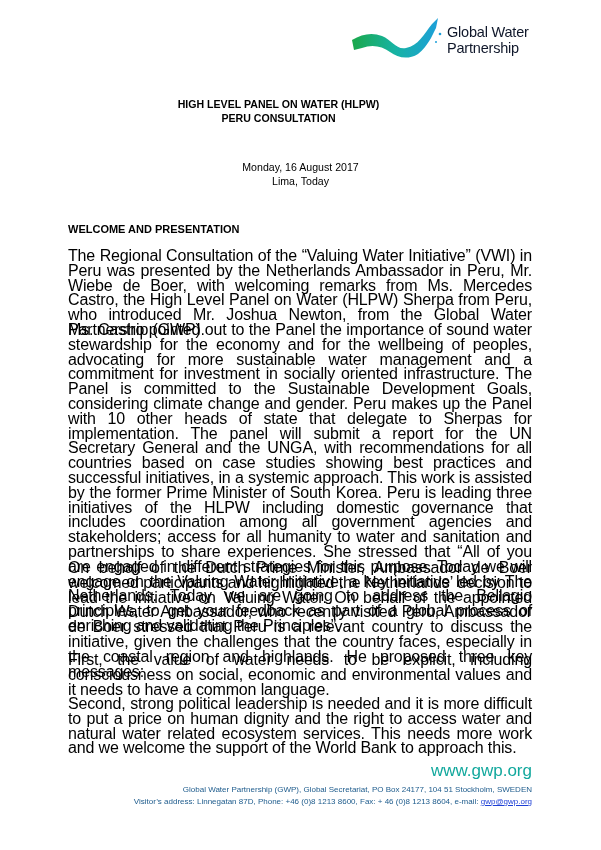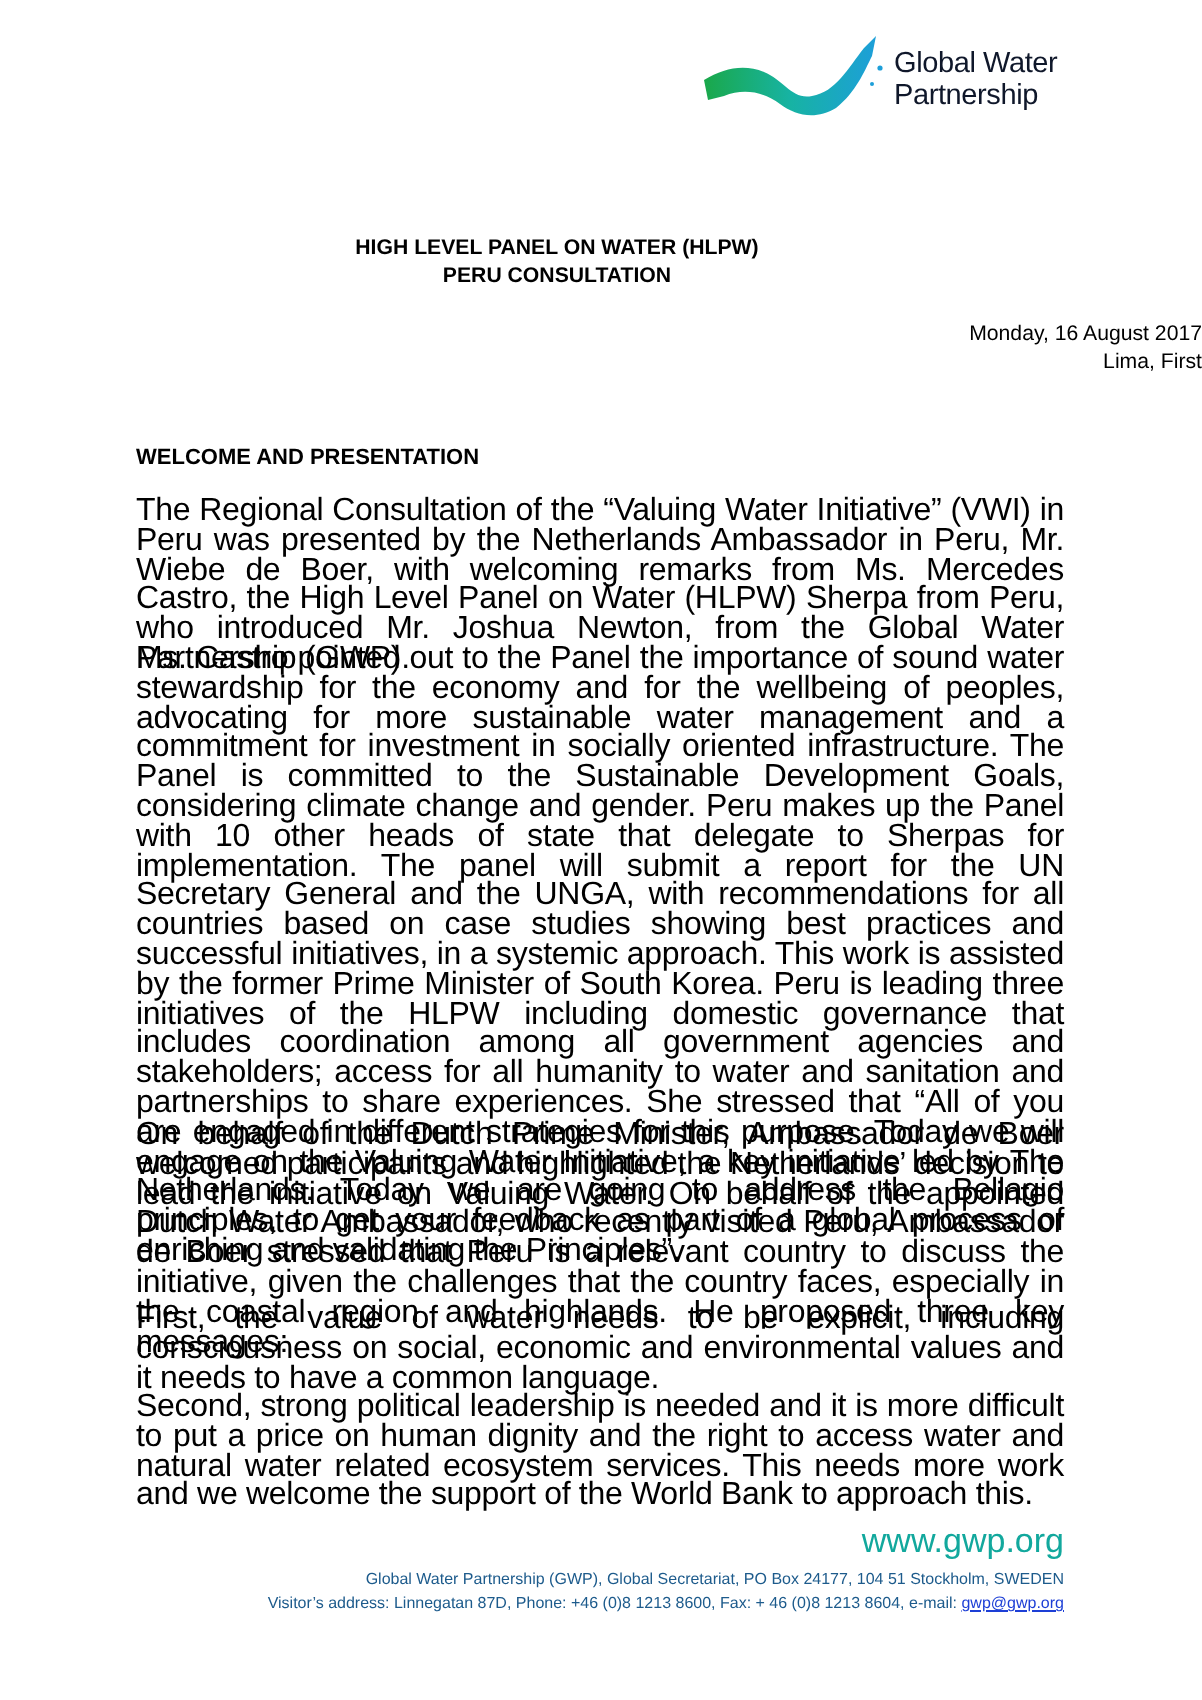--- a/index.html
+++ b/index.html
@@ -1,21 +1,21 @@
 <!DOCTYPE html>
 <html><head>
 <meta charset="utf-8">
 <style>
   html, body { margin: 0; padding: 0; background: #ffffff; }
   body { width: 601px; height: 850px; position: relative; overflow: hidden; font-family: "Liberation Sans", sans-serif; color: #000; }
   .logo { position: absolute; left: 350px; top: 14px; width: 240px; height: 52px; }
   .logo svg { position: absolute; left: 0; top: 0; }
   .logo-text { position: absolute; left: 97px; top: 10px; font-size: 14.5px; line-height: 16px; color: #0f172a; letter-spacing: -0.2px; }
-  .title-block { position: absolute; left: 0; width: 557px; top: 97px; text-align: center; font-weight: bold; font-size: 10.6px; line-height: 14px; margin-top: 20px; }
-  .date-block { position: absolute; left: 0; width: 601px; top: 160px; text-align: right; font-size: 10.6px; line-height: 14px; }
+  .title-block { position: absolute; left: 0; width: 557px; top: 97px; text-align: center; font-weight: bold; font-size: 10.6px; line-height: 14px; }
+  .date-block { position: absolute; left: 0; width: 601px; top: 160px; text-align: center; font-size: 10.6px; line-height: 14px; }
   .section-heading { position: absolute; left: 68px; top: 222px; font-weight: bold; font-size: 11px; line-height: 14px; }
   .body-text { position: absolute; left: 68px; width: 464px; font-size: 16px; line-height: 14.8px; text-align: justify; letter-spacing: -0.15px; }
   .p1 { top: 249px; }
   .p2 { top: 323px; }
   .p3 { top: 561px; }
   .p4 { top: 653px; }
   .p5 { top: 697px; }
   .quote { }
   .footer-url { position: absolute; right: 69px; top: 762px; font-size: 17px; color: #12a89d; line-height: 18px; }
   .footer-line { position: absolute; right: 69px; font-size: 8px; color: #1d5b8c; line-height: 10px; white-space: nowrap; }
@@ -45,21 +45,21 @@
   </div>
 </div>
 
 <div class="title-block">
   <div>HIGH LEVEL PANEL ON WATER (HLPW)</div>
   <div>PERU CONSULTATION</div>
 </div>
 
 <div class="date-block">
   <div>Monday, 16 August 2017</div>
-  <div>Lima, First</div>
+  <div>Lima, Today</div>
 </div>
 
 <div class="section-heading">WELCOME AND PRESENTATION</div>
 
 <div class="body-text p1">The Regional Consultation of the “Valuing Water Initiative” (VWI) in Peru was presented by the Netherlands Ambassador in Peru, Mr. Wiebe de Boer, with welcoming remarks from Ms. Mercedes Castro, the High Level Panel on Water (HLPW) Sherpa from Peru, who introduced Mr. Joshua Newton, from the Global Water Partnership (GWP).</div>
 
 <div class="body-text p2"><span>Ms. Castro pointed out to the Panel the importance of sound water stewardship for the economy and for the wellbeing of peoples, advocating for more sustainable water management and a commitment for investment in socially oriented infrastructure. The Panel is committed to the Sustainable Development Goals, considering climate change and gender. Peru makes up the Panel with 10 other heads of state that delegate to Sherpas for implementation.  The panel will submit a report for the UN Secretary General and the UNGA, with recommendations for all countries based on case studies showing best practices and successful initiatives, in a systemic approach. This work is assisted by the former Prime Minister of South Korea. Peru is leading three initiatives of the HLPW including domestic governance that includes coordination among all government agencies and stakeholders; access for all humanity to water and sanitation and partnerships to share experiences. She stressed that </span><span class="quote">“All of you are engaged in different strategies for this purpose. Today we will engage on the Valuing Water Initiative, a key initiative led by The Netherlands. Today we are going to address the Bellagio principles, to get your feedback as part of a global process of enriching and validating the Principles”</span><span>.</span></div>
 
 <div class="body-text p3">On behalf of the Dutch Prime Minister, Ambassador de Boer welcomed participants and highlighted the Netherlands’ decision to lead the initiative on Valuing Water. On behalf of the appointed Dutch Water Ambassador, who recently visited Peru, Ambassador de Boer stressed that Peru is a relevant country to discuss the initiative, given the challenges that the country faces, especially in the coastal region and highlands. He proposed three key messages:</div>
 

